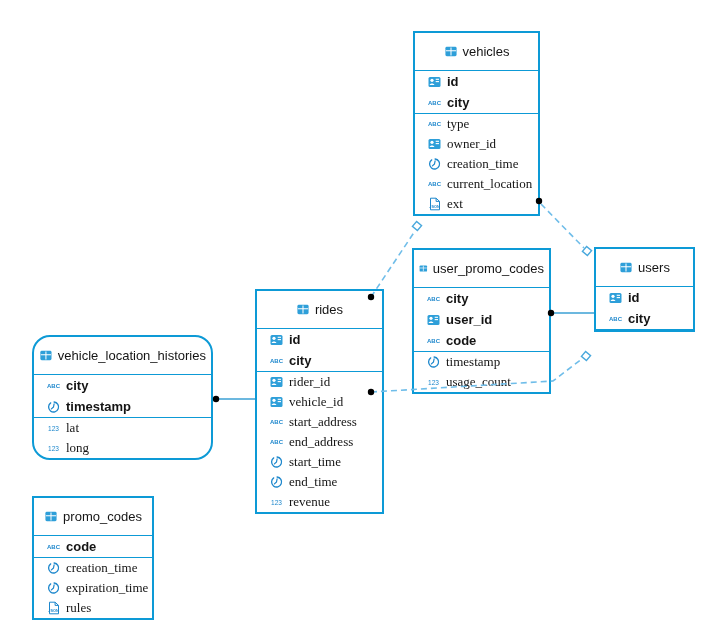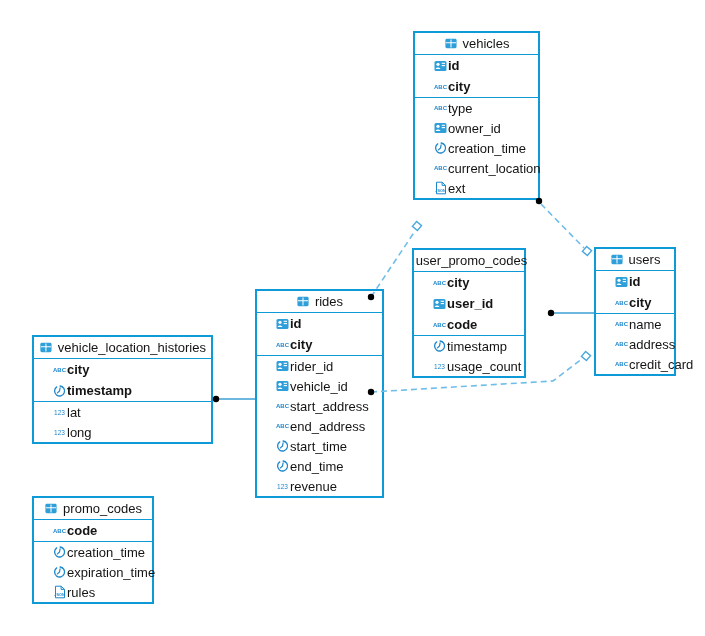--- a/index.html
+++ b/index.html
@@ -6,39 +6,39 @@
   #canvas {
     position:relative; width:705px; height:636px; background:#ffffff;
     font-family:"Liberation Sans", sans-serif; overflow:hidden;
   }
   .tbl {
     position:absolute; background:#fff; border:2px solid #0d9ad6;
     box-sizing:border-box; color:#141414; z-index:1; font-size:13px;
   }
   .tbl-header {
     height:21px; display:flex; align-items:center; justify-content:center;
-    gap:5px; border-bottom:1.4px solid #0d9ad6; padding:0 5px; white-space:nowrap;
+    gap:5px; border-bottom:1.4px solid #0d9ad6; padding:8px 5px; white-space:nowrap;
   }
   .tbl-title { font-size:13px; color:#141414; }
   .sec-pk { border-bottom:1.4px solid #0d9ad6; }
   .row {
-    height:21px; display:flex; align-items:center; padding:0 18px;
+    height:21px; display:flex; align-items:center; gap:5px; padding:0 12px;
     white-space:nowrap;
   }
-  .sec-fields .row { height:20px; }
+  .sec-fields .row { height:20px;font-family:Liberation Serif, serif; }
   .row.pk .lbl { font-weight:bold; }
   .lbl { font-size:13px; }
   .icon { width:15px; height:14px; flex:0 0 15px; }
   .hicon { width:14px; height:13px; }
   #connector-layer { position:absolute; left:0; top:0; z-index:2; pointer-events:none; }
   #t-vehicles { left:413px; top:31px;  width:127px; }
-  #t-upc      { left:412px; top:248px; width:114px; }
-  #t-users    { left:594px; top:247px; width:82px;  }
+  #t-upc      { left:412px; top:248px; width:139px; }
+  #t-users    { left:594px; top:247px; width:101px;  }
   #t-rides    { left:255px; top:289px; width:129px; }
-  #t-vlh      { left:32px;  top:335px; width:181px; }
+  #t-vlh      { left:32px;  top:335px; width:181px;border-radius:18px; }
   #t-promo    { left:32px;  top:496px; width:122px; }
 </style>
 </head>
 <body>
 
 <svg width="0" height="0" style="position:absolute" aria-hidden="true">
   <defs>
     <symbol id="i-table" viewBox="0 0 14 14">
       <rect x="1" y="2" width="12" height="10" rx="1.5" fill="#2e9fd9"></rect>
       <line x1="1.5" y1="6.2" x2="12.5" y2="6.2" stroke="#fff" stroke-width="1.1"></line>
@@ -183,40 +183,20 @@
           </svg>
         <span class="lbl">id</span>
       </div>
       <div class="row pk">
         <svg class="icon">
             <use href="#i-text"></use>
           </svg>
         <span class="lbl">city</span>
       </div>
     </div>
-    <div class="sec-fields">
-      <div class="row">
-        <svg class="icon">
-            <use href="#i-text"></use>
-          </svg>
-        <span class="lbl">name</span>
-      </div>
-      <div class="row">
-        <svg class="icon">
-            <use href="#i-text"></use>
-          </svg>
-        <span class="lbl">address</span>
-      </div>
-      <div class="row">
-        <svg class="icon">
-            <use href="#i-text"></use>
-          </svg>
-        <span class="lbl">credit_card</span>
-      </div>
-    </div>
   </div>
 
   <div class="tbl" id="t-rides">
     <div class="tbl-header">
       <svg class="hicon">
           <use href="#i-table"></use>
         </svg>
       <span class="tbl-title">rides</span>
     </div>
     <div class="sec-pk">

